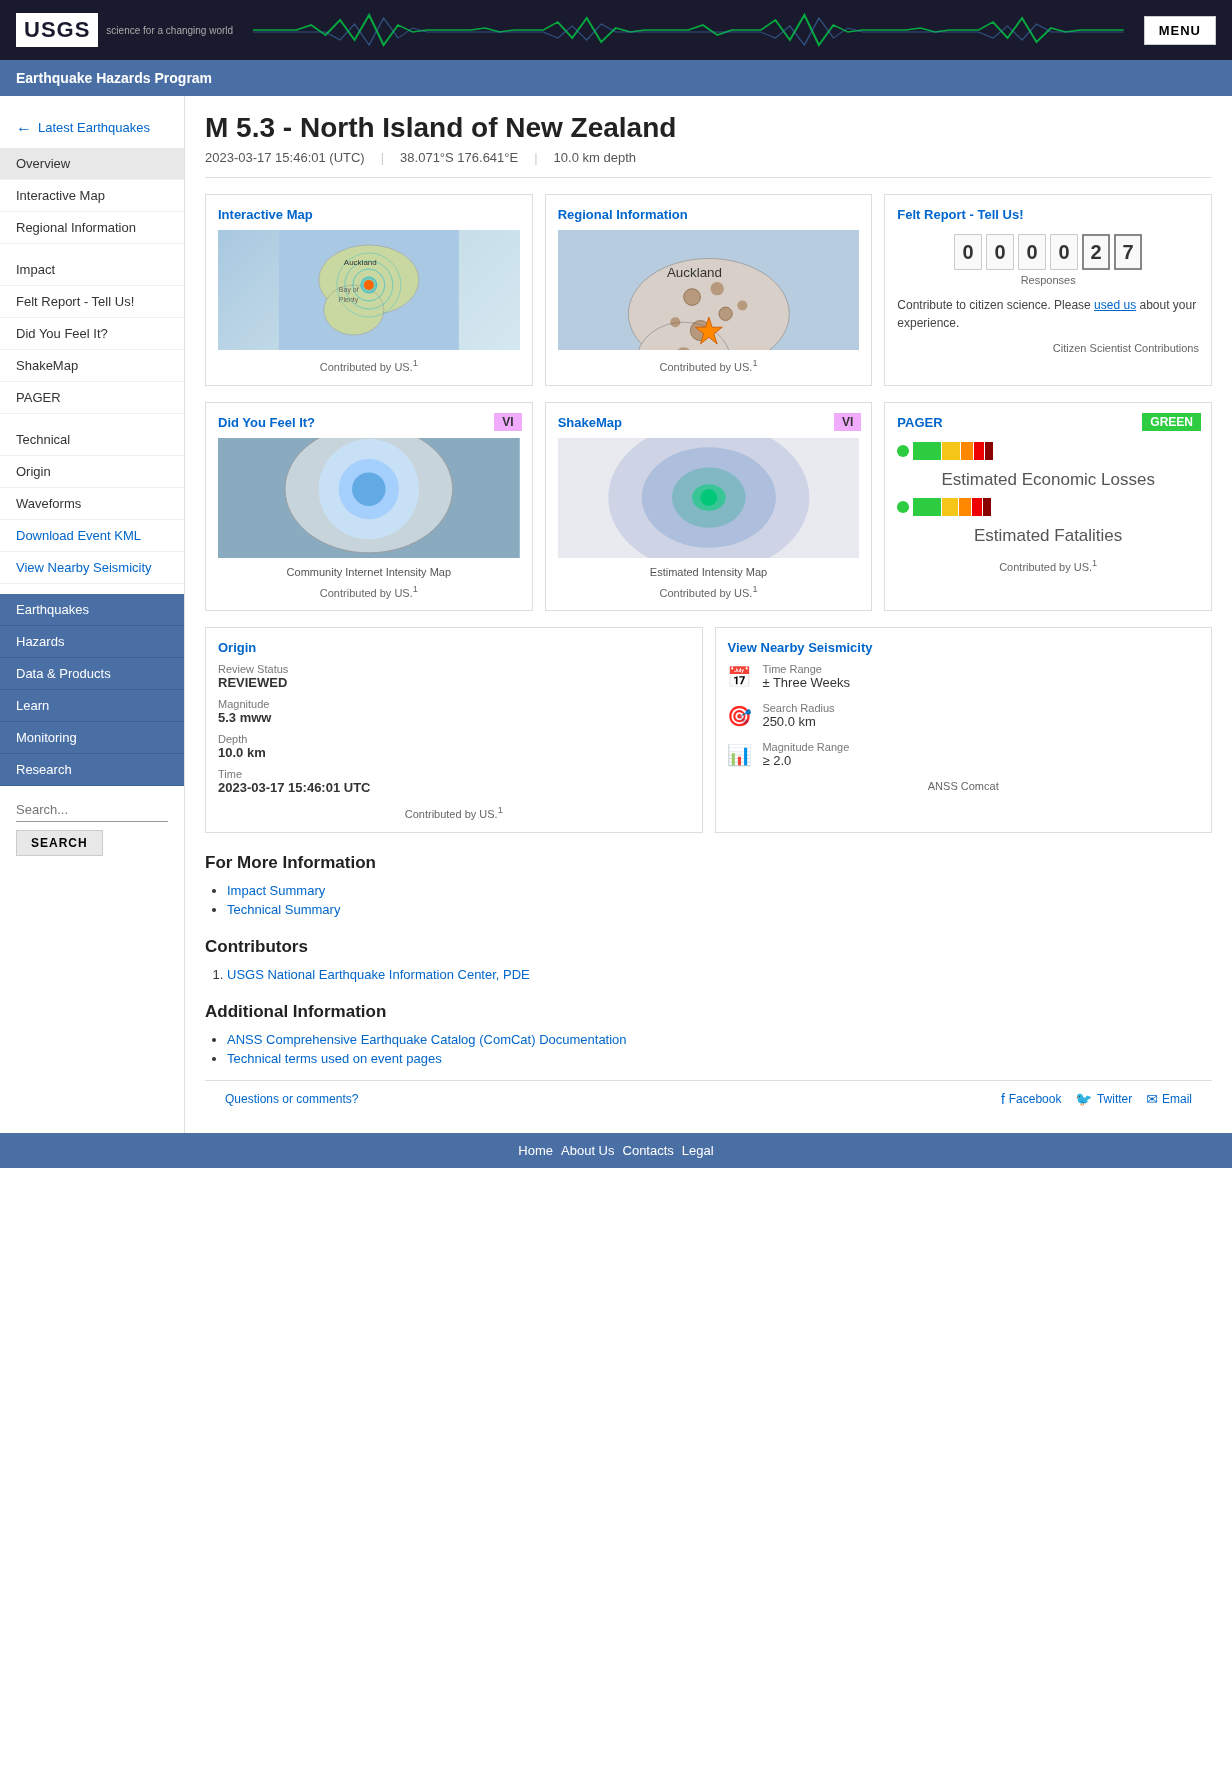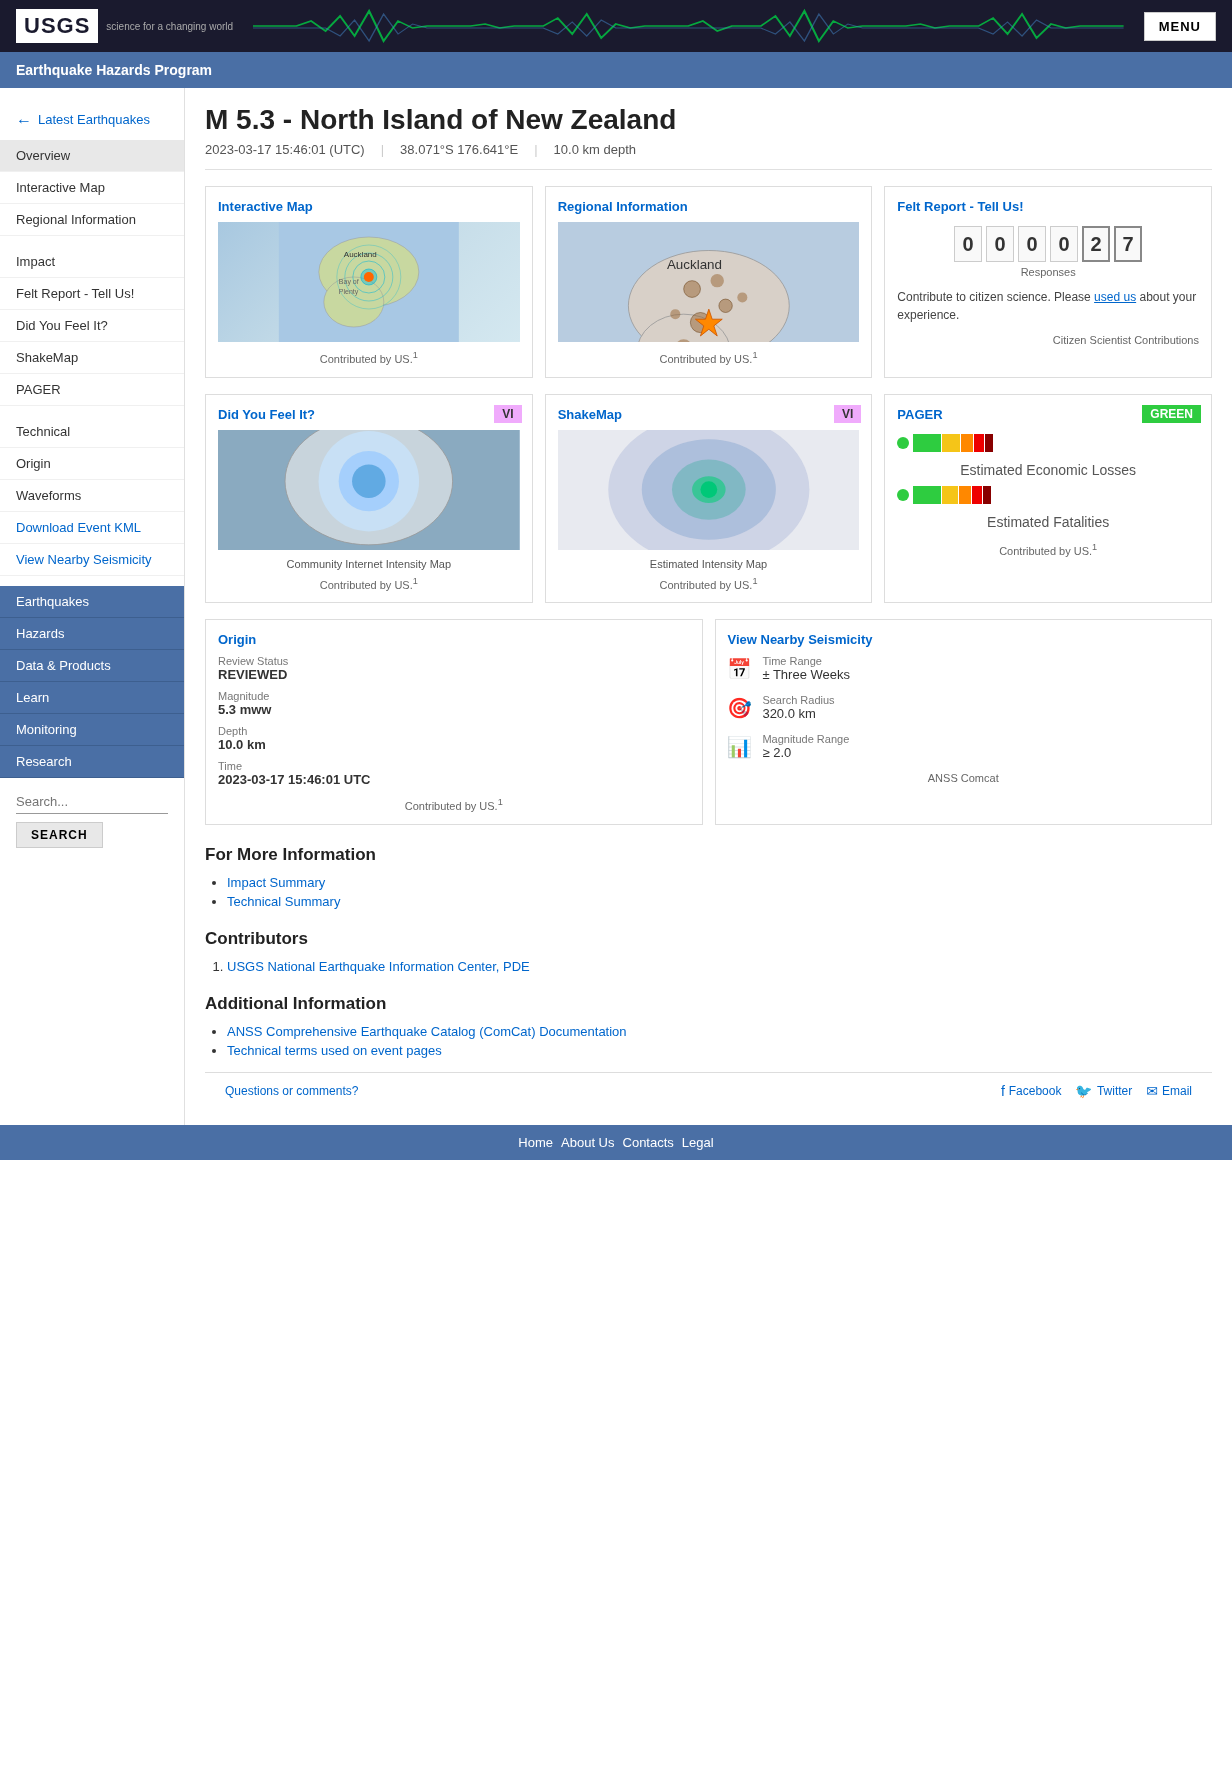--- a/index.html
+++ b/index.html
@@ -5,21 +5,21 @@
     * { box-sizing: border-box; margin: 0; padding: 0; }
     body { font-family: Arial, Helvetica, sans-serif; font-size: 14px; color: #333; background: #fff; }
 
     
     .site-header {
       background: #1a1a2e;
       display: flex;
       align-items: center;
       justify-content: space-between;
       padding: 8px 16px;
-      height: 52px;
+      height: 60px;
     }
     .usgs-logo {
       display: flex;
       align-items: center;
       gap: 8px;
     }
     .usgs-logo-box {
       background: #fff;
       color: #1a1a2e;
       font-weight: 900;
@@ -275,21 +275,21 @@
     }
     .pager-bar-container {
       display: flex;
       height: 18px;
       gap: 1px;
     }
     .pager-bar-seg {
       height: 100%;
     }
     .pager-chart-label {
-      font-size: 14px;
+      font-size: 17px;
       color: #555;
       text-align: center;
       margin-top: 2px;
     }
 
     
     .origin-data {
       font-size: 12px;
     }
     .origin-row {
@@ -696,21 +696,21 @@
             <span class="nearby-icon">📅</span>
             <div>
               <div class="nearby-label">Time Range</div>
               <div class="nearby-value">± Three Weeks</div>
             </div>
           </div>
           <div class="nearby-row">
             <span class="nearby-icon">🎯</span>
             <div>
               <div class="nearby-label">Search Radius</div>
-              <div class="nearby-value">320.0 km</div>
+              <div class="nearby-value">250.0 km</div>
             </div>
           </div>
           <div class="nearby-row">
             <span class="nearby-icon">📊</span>
             <div>
               <div class="nearby-label">Magnitude Range</div>
               <div class="nearby-value">≥ 2.0</div>
             </div>
           </div>
         </div>

